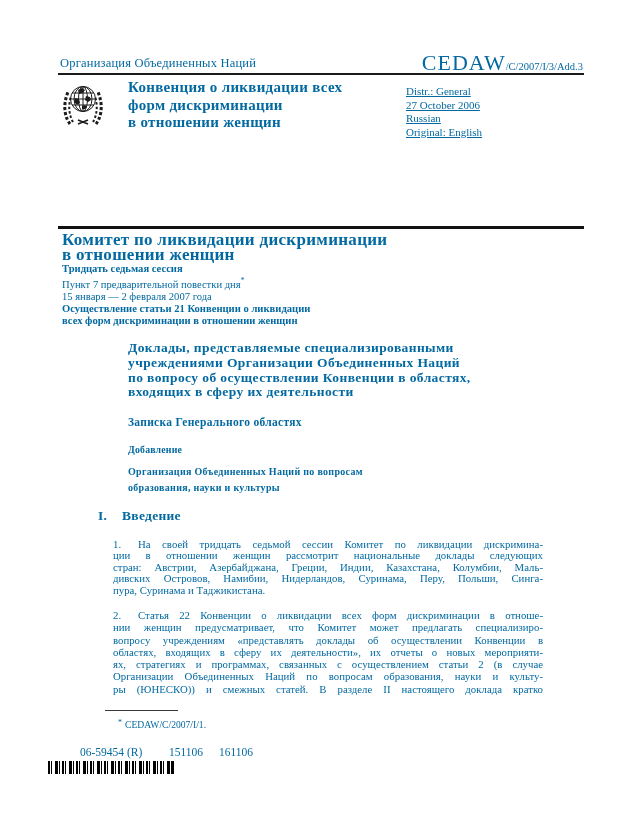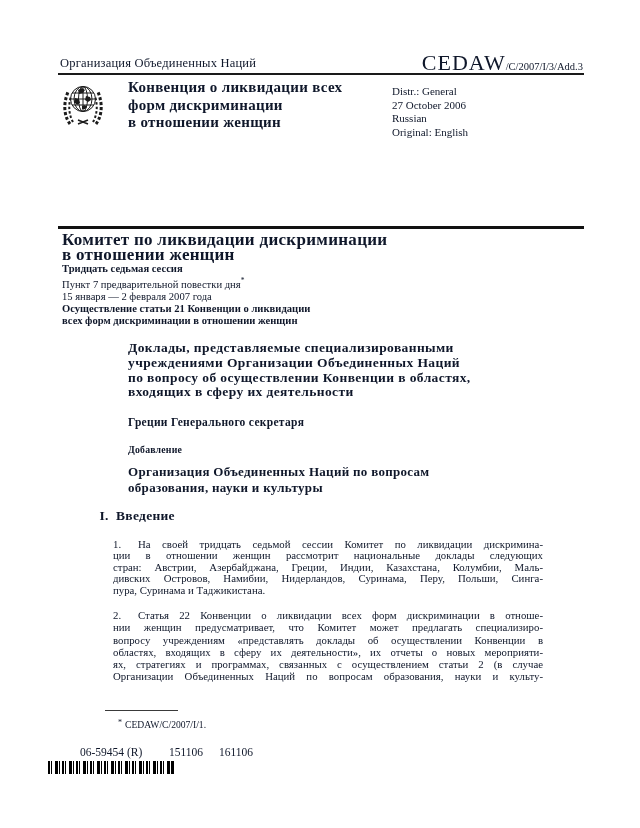--- a/index.html
+++ b/index.html
@@ -1,47 +1,47 @@
 <!DOCTYPE html>
 <html><head>
 <meta charset="utf-8">
 <style>
   html,body{margin:0;padding:0;background:#ffffff;}
   .page{
     position:relative;width:640px;height:828px;background:#ffffff;overflow:hidden;
-    font-family:"Liberation Serif","DejaVu Serif",serif;color:#0f172a;
+    font-family:"Liberation Serif","DejaVu Serif",serif;color:#0369a1;
   }
   .abs{position:absolute;}
   .nw{white-space:nowrap;}
   .b{font-weight:bold;}
 
   
   .org-name{left:60px;top:56px;font-size:12.5px;letter-spacing:.2px;}
   .doc-symbol{right:57px;top:50px;text-align:right;}
   .doc-symbol .big{font-size:22px;letter-spacing:1px;}
   .doc-symbol .small{font-size:10.5px;}
   .header-rule{left:58px;top:73px;width:526px;height:2px;background:#1a1a1a;}
   .emblem{left:58px;top:80px;}
   .masthead-title{left:128px;top:79px;font-size:15px;font-weight:bold;line-height:17.5px;letter-spacing:.3px;}
-  .distr{left:392px;top:85px;font-size:11px;line-height:13.5px;}
+  .distr{left:406px;top:85px;font-size:11px;line-height:13.5px;text-decoration:underline;}
 
   .thick-rule{left:58px;top:226px;width:526px;height:3px;background:#111;}
 
   
   .committee-name{left:62px;top:232px;font-size:17px;font-weight:bold;line-height:15px;letter-spacing:.3px;}
   .committee-sub{left:62px;top:263px;font-size:10.6px;line-height:12.2px;}
   .committee-sub sup{font-size:7.5px;}
 
   
   .doc-title{left:128px;top:341px;font-size:13.5px;font-weight:bold;line-height:14.8px;letter-spacing:.4px;}
   .subtitle{left:128px;top:416px;font-size:11.5px;font-weight:bold;letter-spacing:.3px;}
   .addendum{left:128px;top:444px;font-size:9.8px;font-weight:bold;letter-spacing:.2px;}
-  .agency{left:128px;top:464px;font-size:13px;font-weight:bold;line-height:16.4px;letter-spacing:.3px;}
+  .agency{left:128px;top:464px;font-size:10px;font-weight:bold;line-height:16.4px;letter-spacing:.3px;}
 
-  .section-heading{left:92px;top:508px;font-size:13.5px;font-weight:bold;letter-spacing:.3px;text-align:center;}
+  .section-heading{left:98px;top:508px;font-size:13.5px;font-weight:bold;letter-spacing:.3px;}
   .section-heading .snum{display:inline-block;width:24px;}
 
   
   .para{width:430px;font-size:10.8px;}
   .para1{left:113px;top:539px;}
   .para1 .pline{line-height:11.4px;}
   .para2{left:113px;top:609px;}
   .para2 .pline{line-height:12.3px;}
   .pline{text-align:justify;}
   .jl{text-align-last:justify;}
@@ -130,21 +130,21 @@
     <div class="b">всех форм дискриминации в отношении женщин</div>
   </div>
 
   <div class="abs doc-title nw">
     <div>Доклады, представляемые специализированными</div>
     <div>учреждениями Организации Объединенных Наций</div>
     <div>по вопросу об осуществлении Конвенции в областях,</div>
     <div>входящих в сферу их деятельности</div>
   </div>
 
-  <div class="abs subtitle nw">Греции Генерального секретаря</div>
+  <div class="abs subtitle nw">Записка Генерального областях</div>
   <div class="abs addendum nw">Добавление</div>
 
   <div class="abs agency nw">
     <div>Организация Объединенных Наций по вопросам</div>
     <div>образования, науки и культуры</div>
   </div>
 
   <div class="abs section-heading nw">
     <span class="snum">I.</span><span>Введение</span>
   </div>
@@ -161,20 +161,21 @@
 
   <div class="abs para para2">
     <div class="pline first jl">
       <span class="pnum">2.</span><span>Статья 22 Конвенции о ликвидации всех форм дискриминации в отноше-</span>
     </div>
     <div class="pline jl">нии женщин предусматривает, что Комитет может предлагать специализиро-</div>
     <div class="pline jl">вопросу учреждениям «представлять доклады об осуществлении Конвенции в</div>
     <div class="pline jl">областях, входящих в сферу их деятельности», их отчеты о новых мероприяти-</div>
     <div class="pline jl">ях, стратегиях и программах, связанных с осуществлением статьи 2 (в случае</div>
     <div class="pline jl">Организации Объединенных Наций по вопросам образования, науки и культу-</div>
+    <div class="pline jl">ры (ЮНЕСКО)) и смежных статей. В разделе II настоящего доклада кратко</div>
   </div>
 
   <div class="abs fn-rule"></div>
   <div class="abs footnote nw">
     <span class="fnmark">*</span><span>CEDAW/C/2007/I/1.</span>
   </div>
 
   <div class="abs footer-line nw">
     <span class="c1">06-59454 (R)</span><span class="c2">151106</span><span>161106</span>
   </div>

